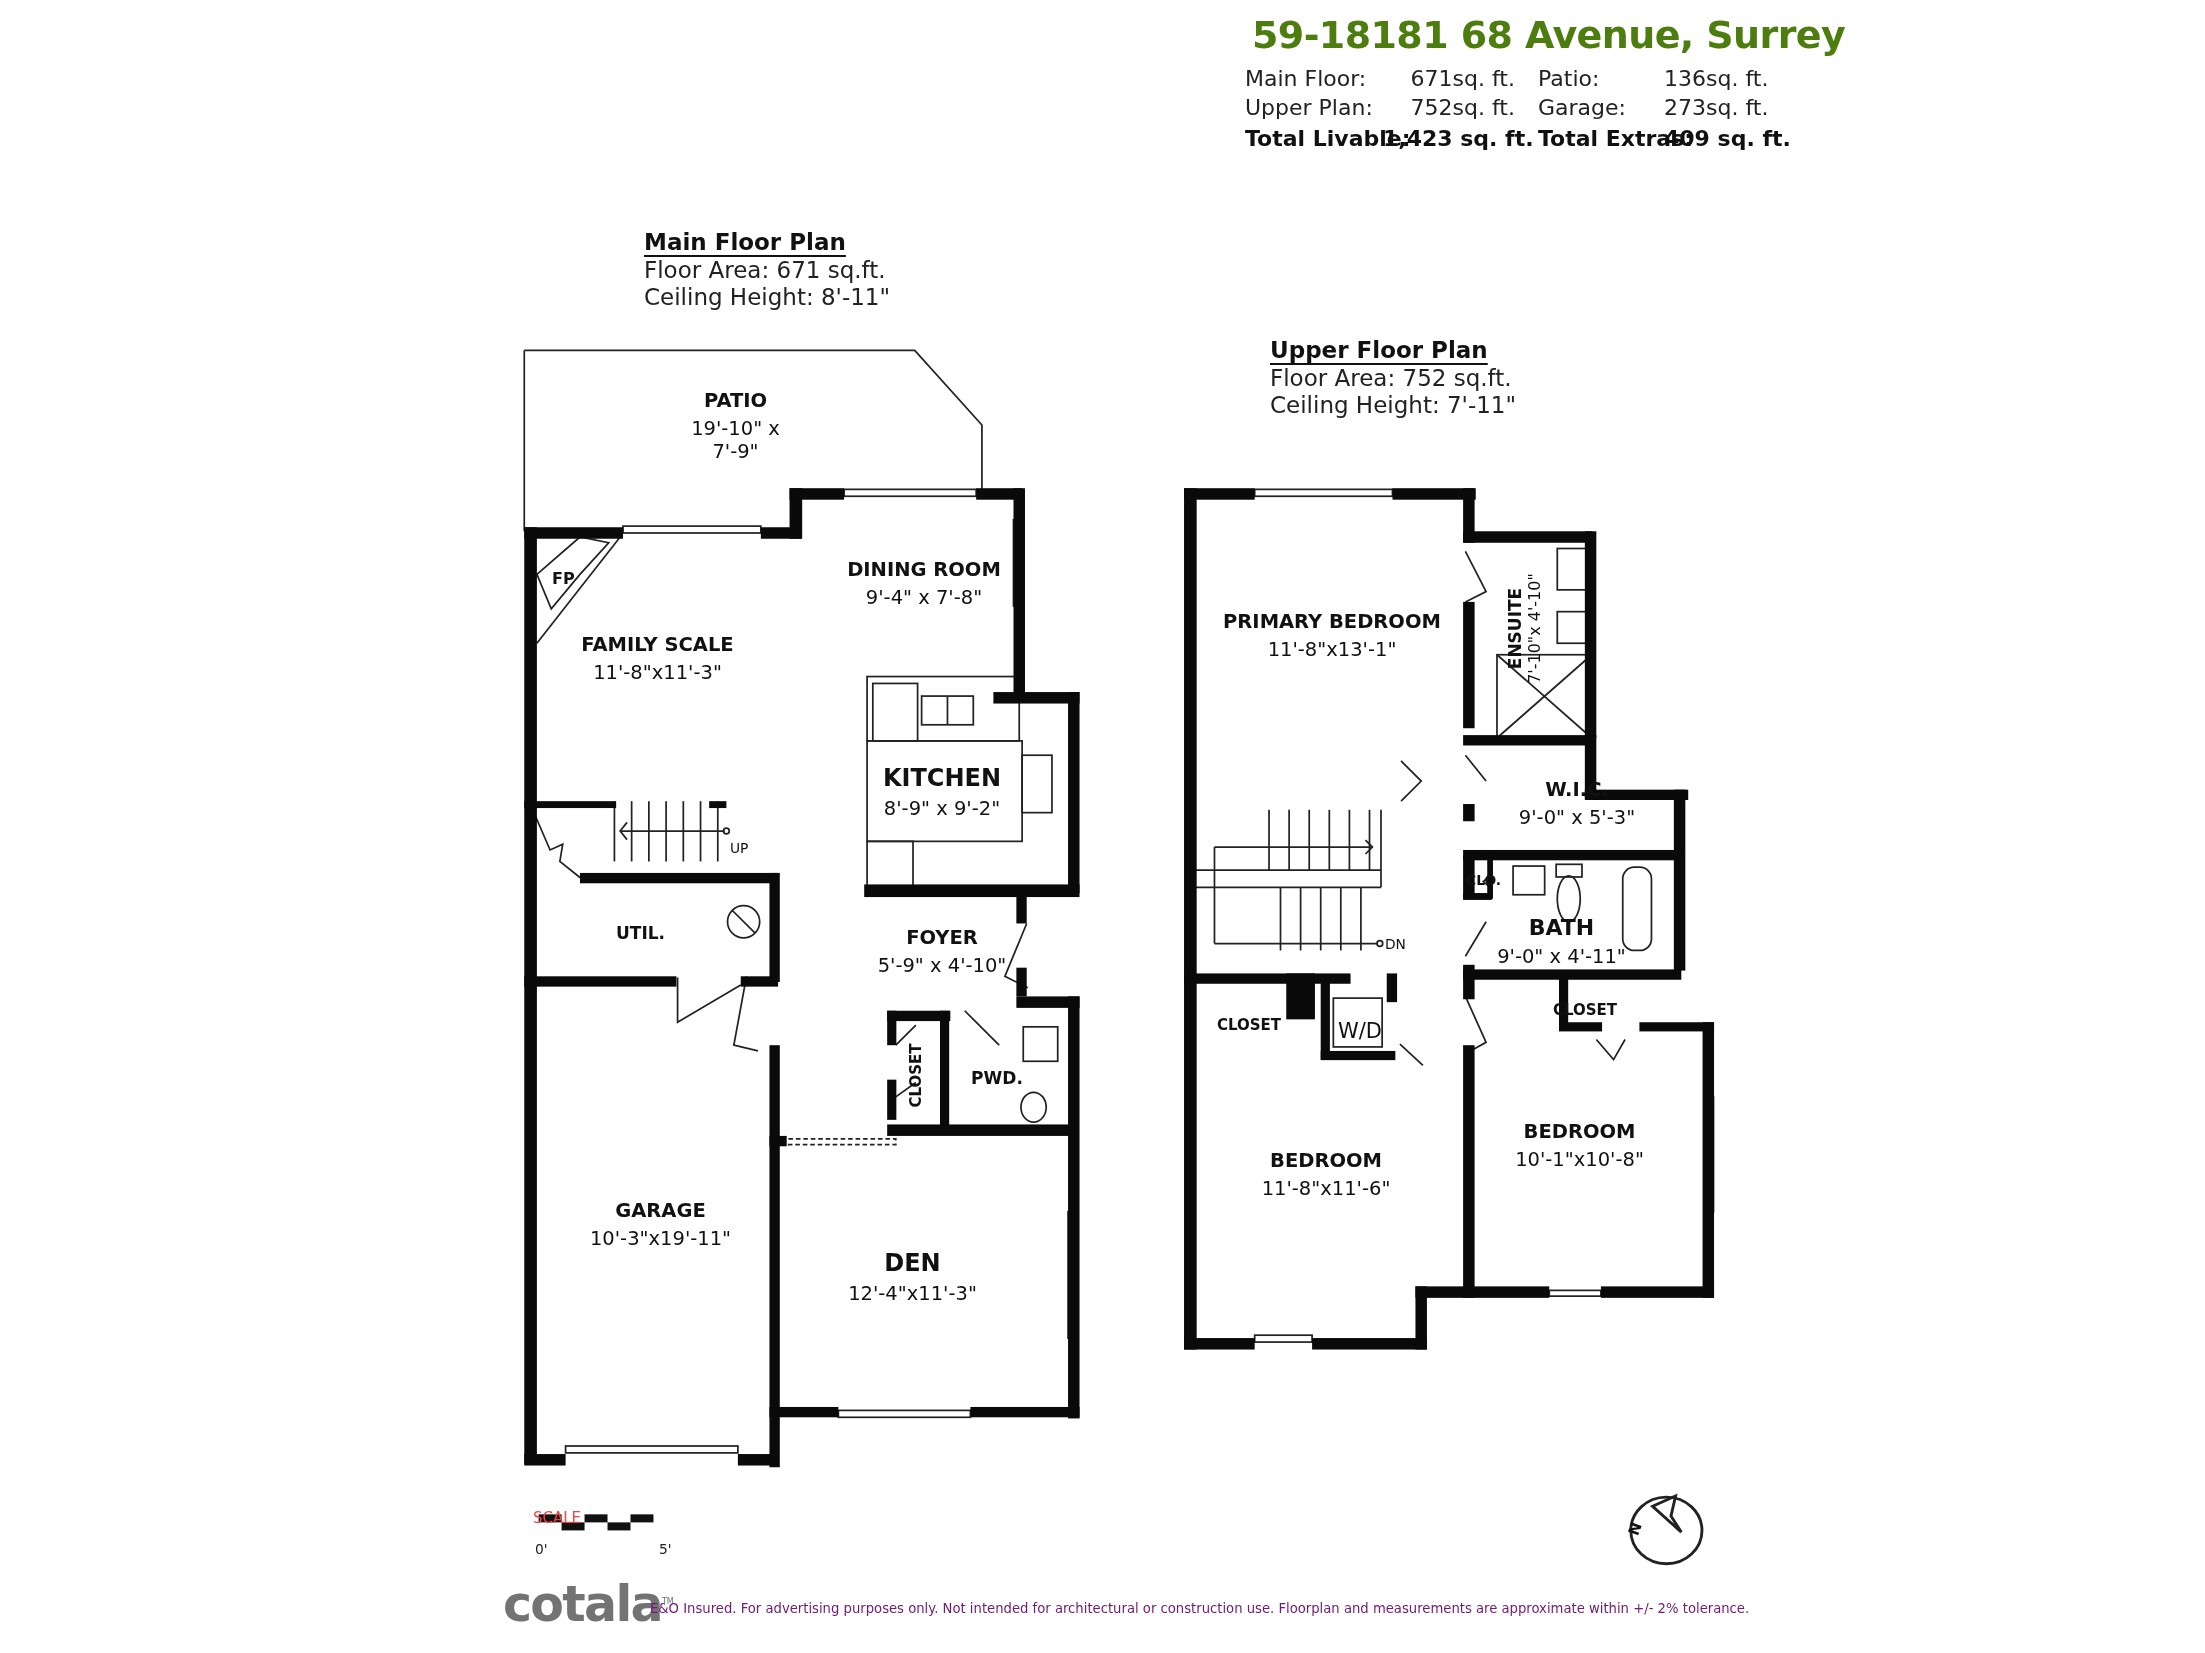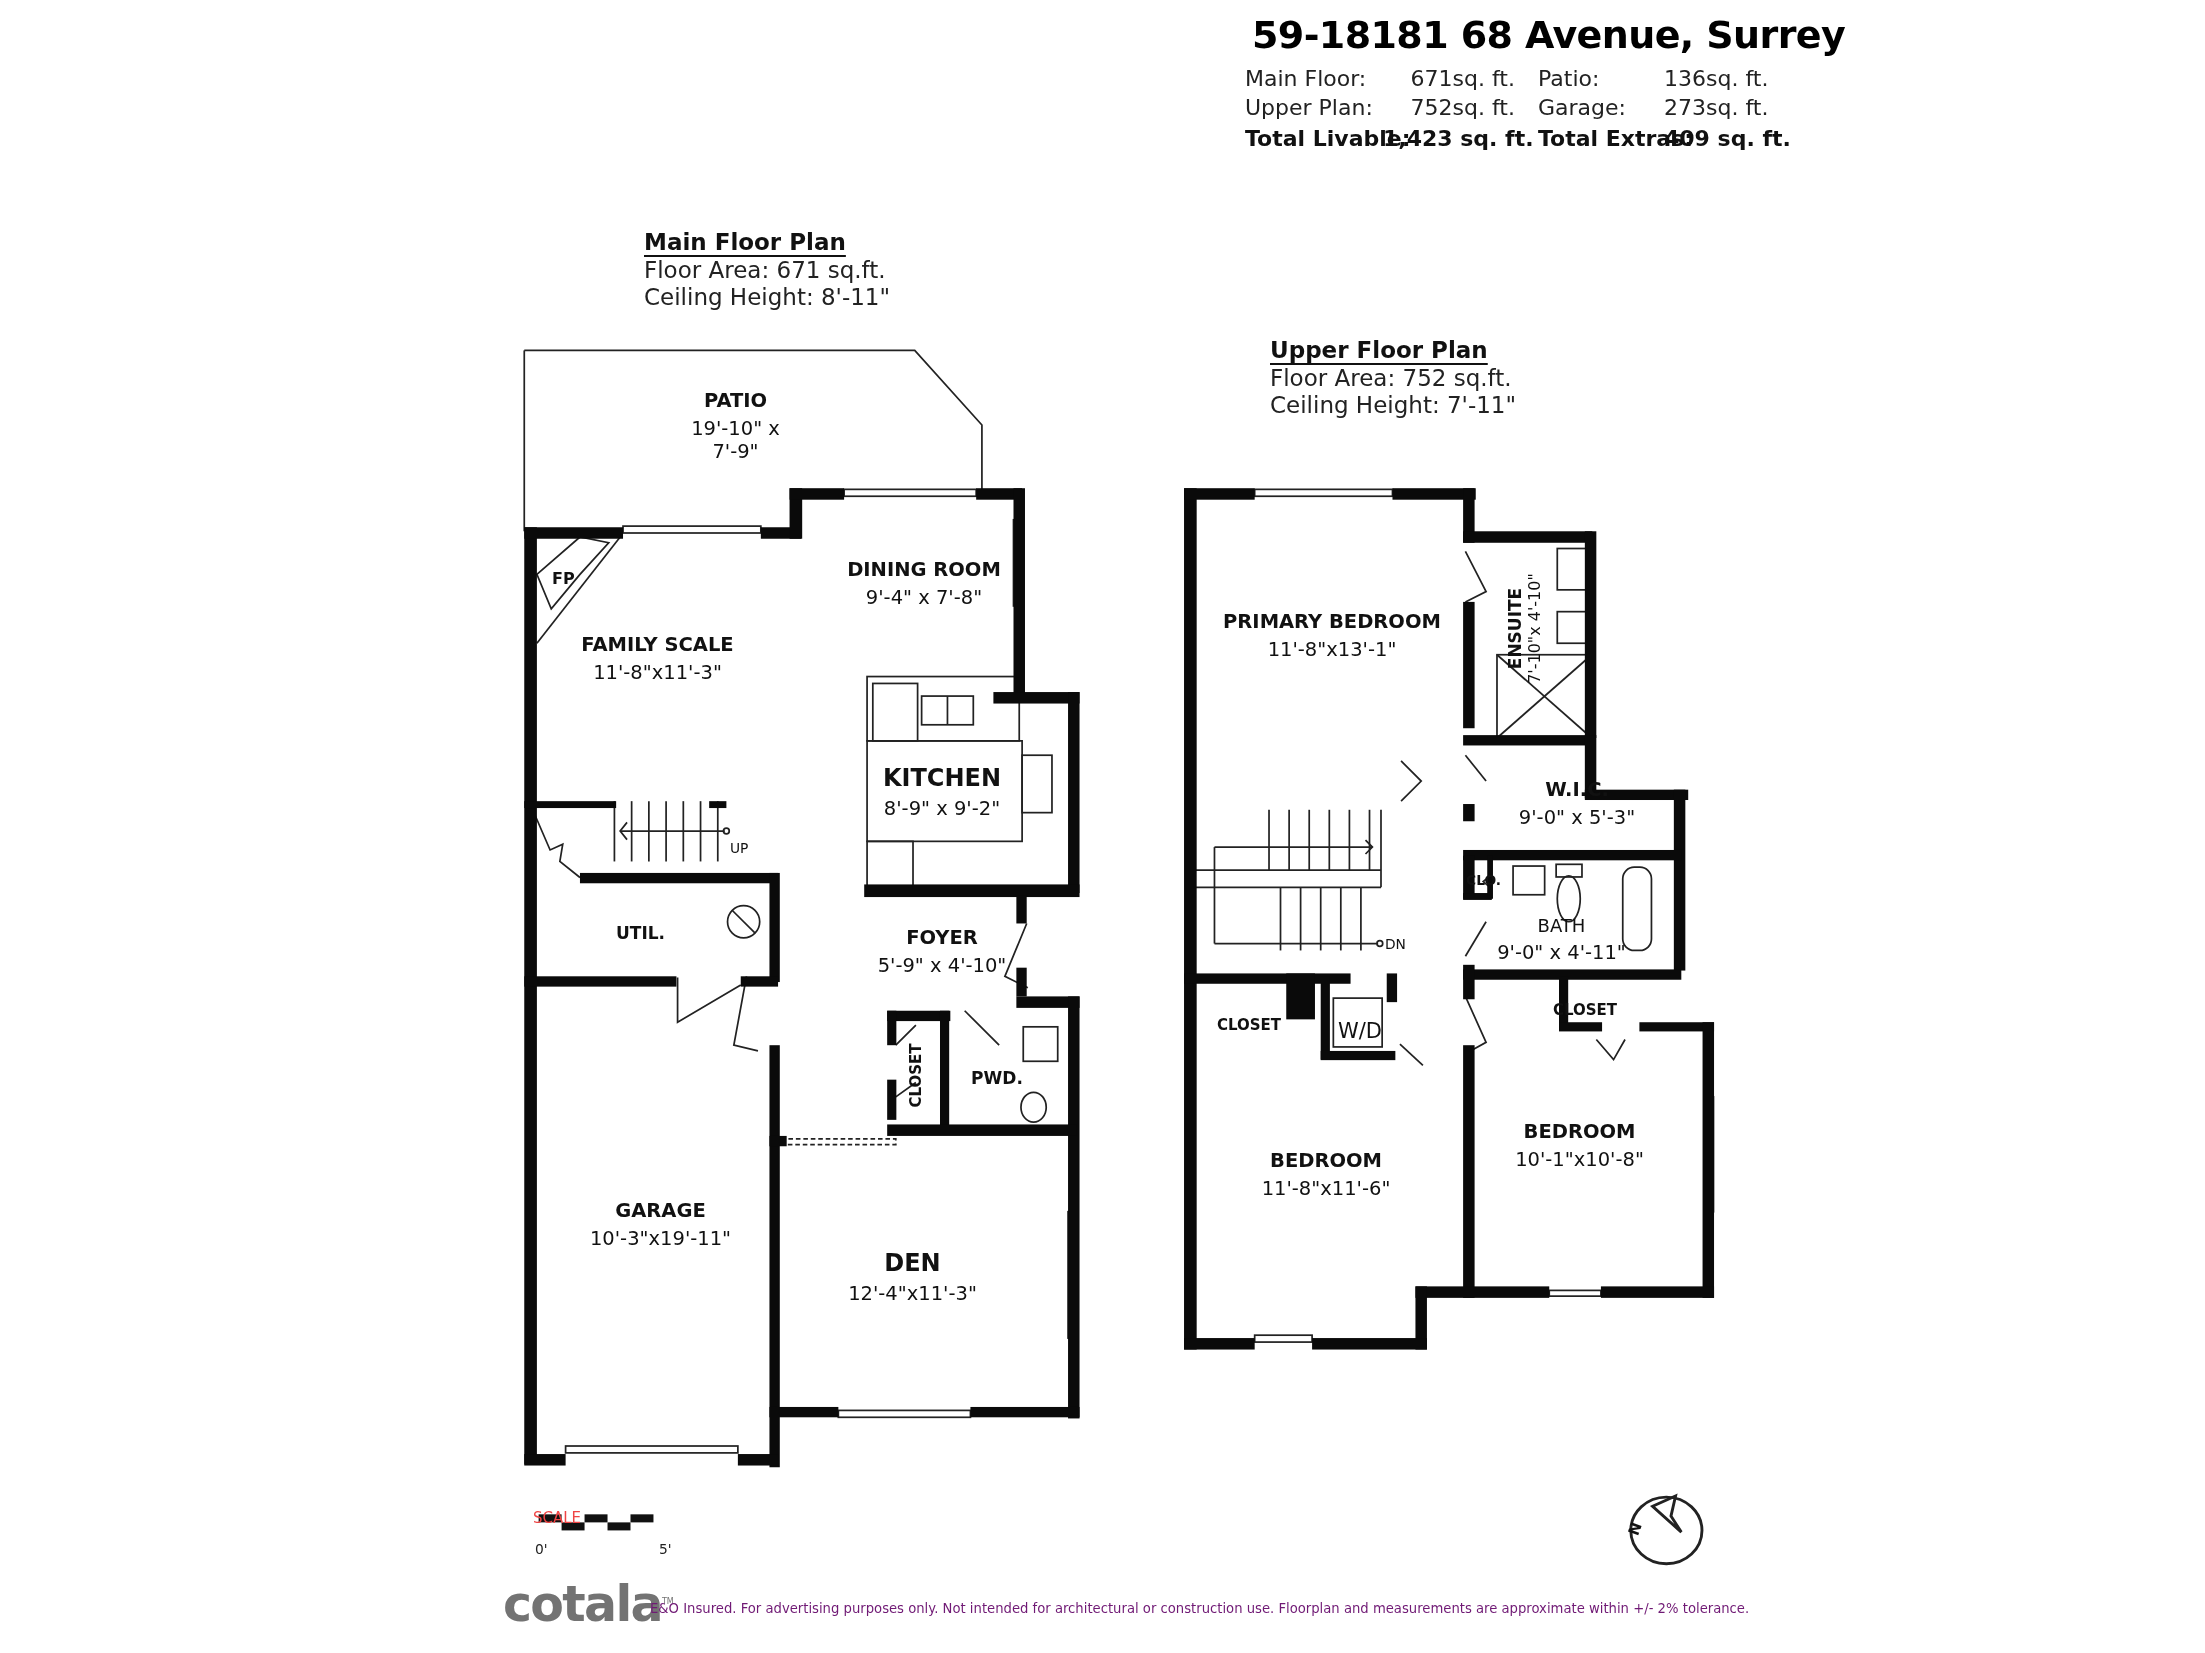--- a/index.html
+++ b/index.html
@@ -1,19 +1,19 @@
 <!DOCTYPE html>
 <html style="font-size:9.2px"><head>
 <meta charset="utf-8">
 <style>
   html, body { margin:0; padding:0; background:#ffffff; }
   body { width:2205px; height:1654px; position:relative; overflow:hidden;
          font-family:"DejaVu Sans", "Liberation Sans", sans-serif; color:#111; }
   .abs { position:absolute; }
-  .title { left:1252px; top:12.6px; font-size:38px; font-weight:bold; letter-spacing:-0.6px; color:#000000; white-space:nowrap; }
+  .title { left:1252px; top:12.6px; font-size:38px; font-weight:bold; letter-spacing:-0.6px; color:#4d7c0f; white-space:nowrap; }
   .stats { left:1245px; top:64px; font-size:22px; color:#222; line-height:29px; }
   .stats .row { display:flex; white-space:nowrap; }
   .stats .lbl { width:138px; }
   .stats .val { width:132px; text-align:right; padding-right:23px; }
   .stats .lbl2 { width:126px; }
   .stats .val2 { width:69px; text-align:right; }
   .stats .bold { font-weight:bold; color:#111; }
   .plan-head { font-size:23px; line-height:27.6px; color:#222; white-space:nowrap; }
   .plan-head .h { font-weight:bold; color:#111; text-decoration:underline; text-underline-offset:4.6px; text-decoration-thickness:2.3px; }
   .footer-logo { left:503px; top:1576px; font-size:49px; font-weight:bold; letter-spacing:-1.7px; color:#737373; }
@@ -308,21 +308,21 @@
   <div class="abs" style="left:1467px; top:609px; width:115px; transform:rotate(-90deg); text-align:center;">
     <div style="font-weight:bold; font-size:17px;">ENSUITE</div>
     <div style="font-size:16px;">7'-10"x 4'-10"</div>
   </div>
   <div class="abs" style="left:1505px; top:778px; width:144px; text-align:center;">
     <div style="font-weight:bold; font-size:19.5px;">W.I.C.</div>
     <div style="font-size:19.5px; margin-top:4.6px;">9'-0" x 5'-3"</div>
   </div>
   <div class="abs" style="left:1466px; top:872px; font-weight:bold; font-size:13.8px;">CLO.</div>
   <div class="abs" style="left:1487px; top:915px; width:149px; text-align:center;">
-    <div style="font-weight:normal; font-size:18px;">BATH</div>
+    <div style="font-weight:bold; font-size:22px;">BATH</div>
     <div style="font-size:19.5px; margin-top:4.6px;">9'-0" x 4'-11"</div>
   </div>
   <div class="abs" style="left:1217px; top:1016px; font-weight:bold; font-size:15px;">CLOSET</div>
   <div class="abs" style="left:1338px; top:1011px; font-size:21px;margin-top:8px;">W/D</div>
   <div class="abs" style="left:1553px; top:1001px; font-weight:bold; font-size:15px;">CLOSET</div>
   <div class="abs" style="left:1240px; top:1149px; width:172px; text-align:center;">
     <div style="font-weight:bold; font-size:19.5px;">BEDROOM</div>
     <div style="font-size:19.5px; margin-top:4.6px;">11'-8"x11'-6"</div>
   </div>
   <div class="abs" style="left:1499px; top:1120px; width:161px; text-align:center;">

